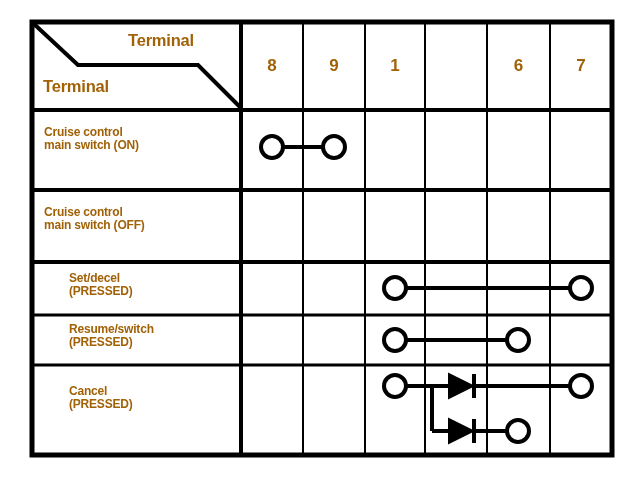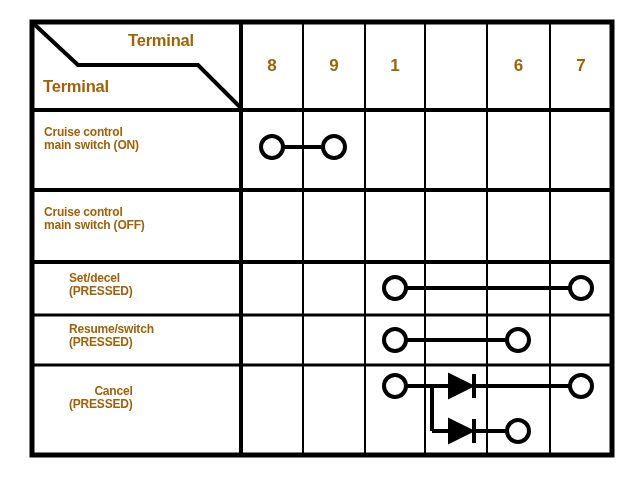--- a/index.html
+++ b/index.html
@@ -140,16 +140,16 @@
   <div class="cell-text col-head" style="left:550px; top:56px; width:62px;">7</div>
 
   <div class="cell-text row-label" style="top:126px;">Cruise control
 main switch (ON)</div>
   <div class="cell-text row-label" style="top:206px;">Cruise control
 main switch (OFF)</div>
   <div class="cell-text row-label indent" style="top:272px;">Set/decel
 (PRESSED)</div>
   <div class="cell-text row-label indent" style="top:323px;">Resume/switch
 (PRESSED)</div>
-  <div class="cell-text row-label indent" style="top:385px;text-align:right;">Cancel
+  <div class="cell-text row-label indent" style="top:385px;">Cancel
 (PRESSED)</div>
 
 </div>
 
 </body></html>

